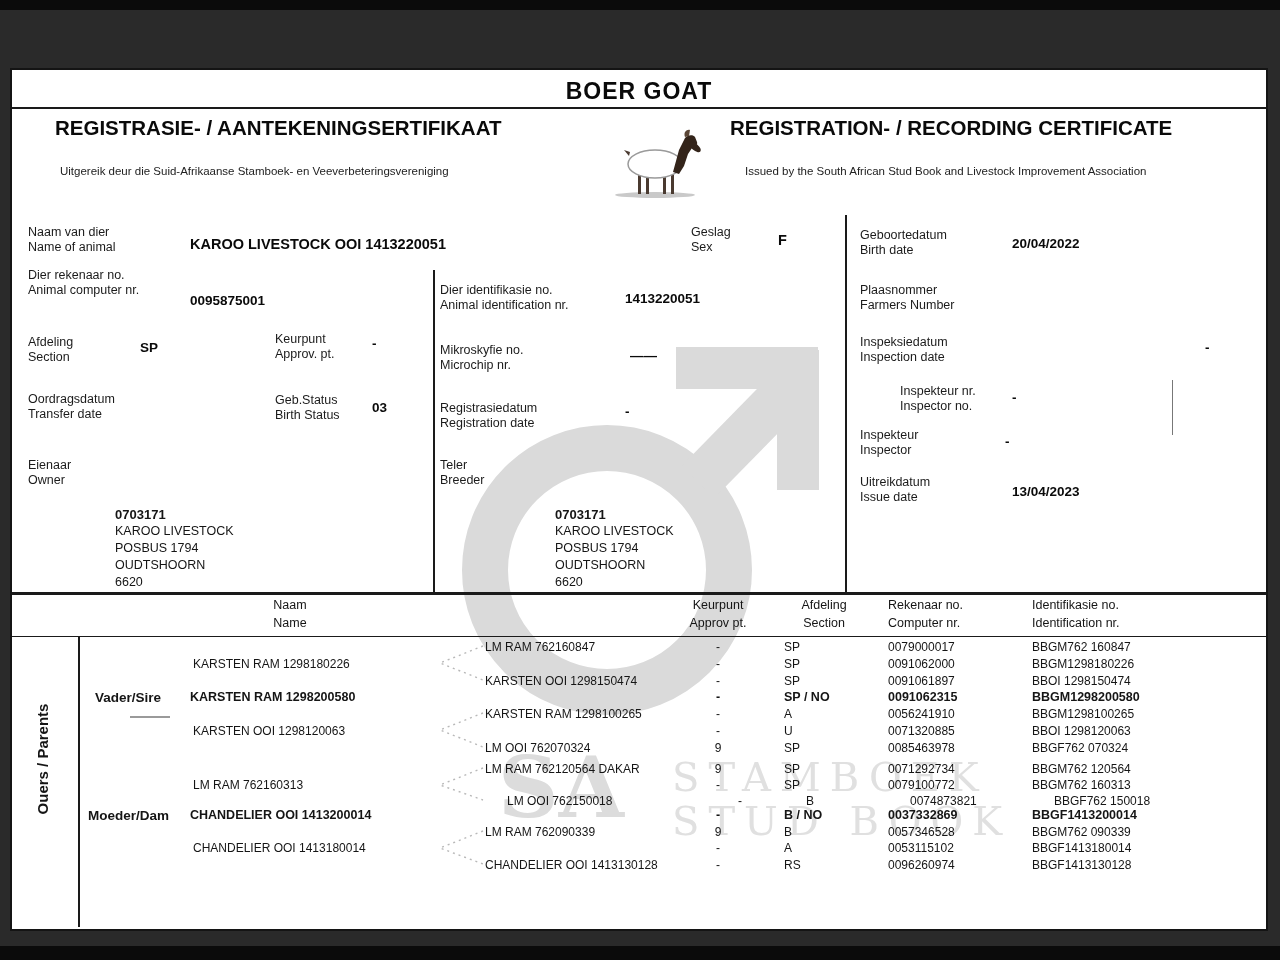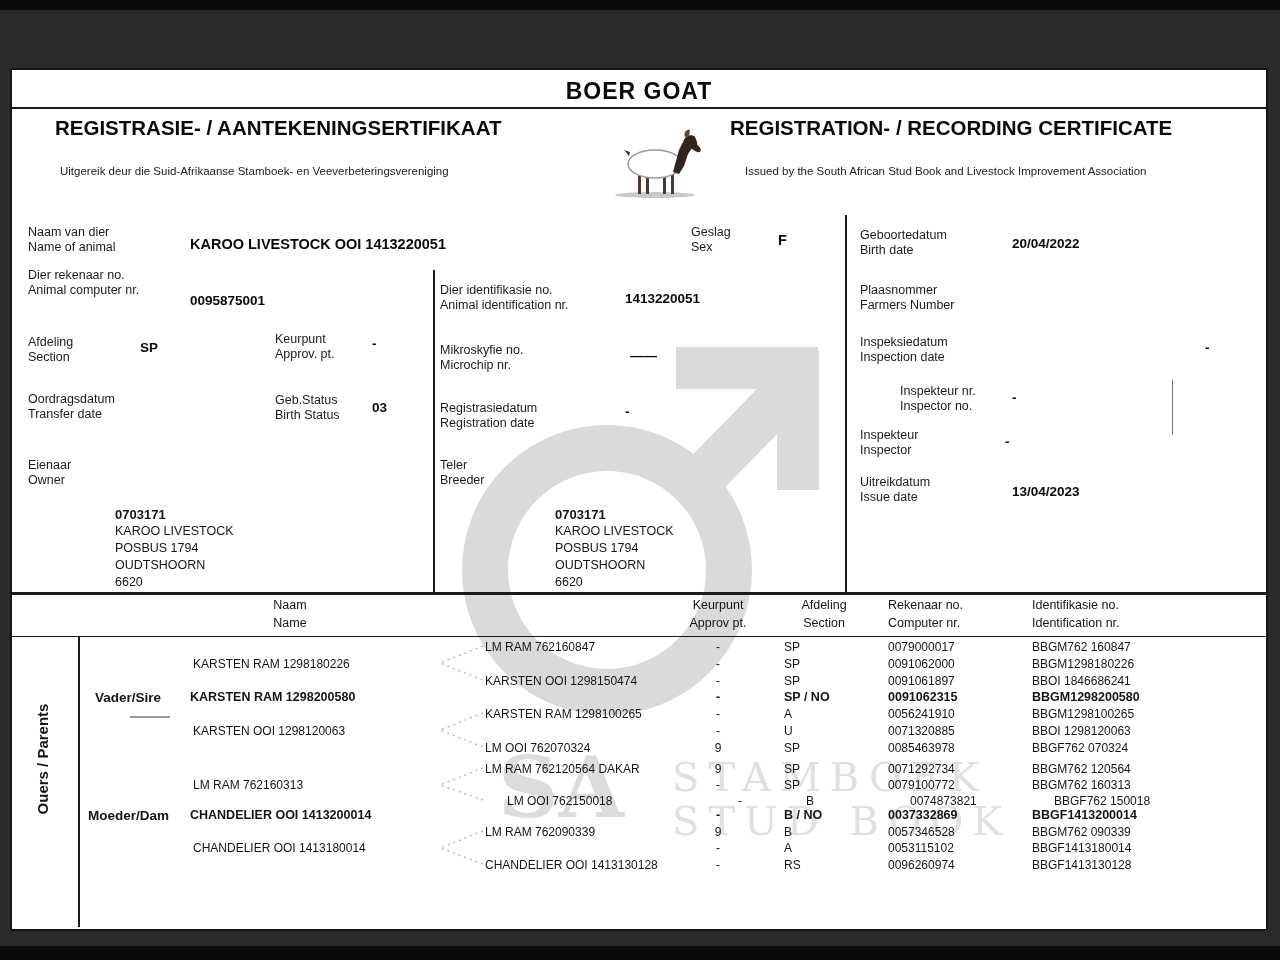--- a/index.html
+++ b/index.html
@@ -259,21 +259,21 @@
     <span class="pkeur">-</span>
     <span class="psec">SP</span>
     <span class="pcomp">0091062000</span>
     <span class="pident">BBGM1298180226</span>
   </div>
   <div class="prow" style="top:604px;">
     <span class="pname mid">KARSTEN OOI 1298150474</span>
     <span class="pkeur">-</span>
     <span class="psec">SP</span>
     <span class="pcomp">0091061897</span>
-    <span class="pident">BBOI 1846686241</span>
+    <span class="pident">BBOI 1298150474</span>
   </div>
   <div class="prow b" style="top:620px;">
     <span class="pname lft">KARSTEN RAM 1298200580</span>
     <span class="pkeur">-</span>
     <span class="psec">SP / NO</span>
     <span class="pcomp">0091062315</span>
     <span class="pident">BBGM1298200580</span>
   </div>
   <div class="prow" style="top:637px;">
     <span class="pname mid">KARSTEN RAM 1298100265</span>

